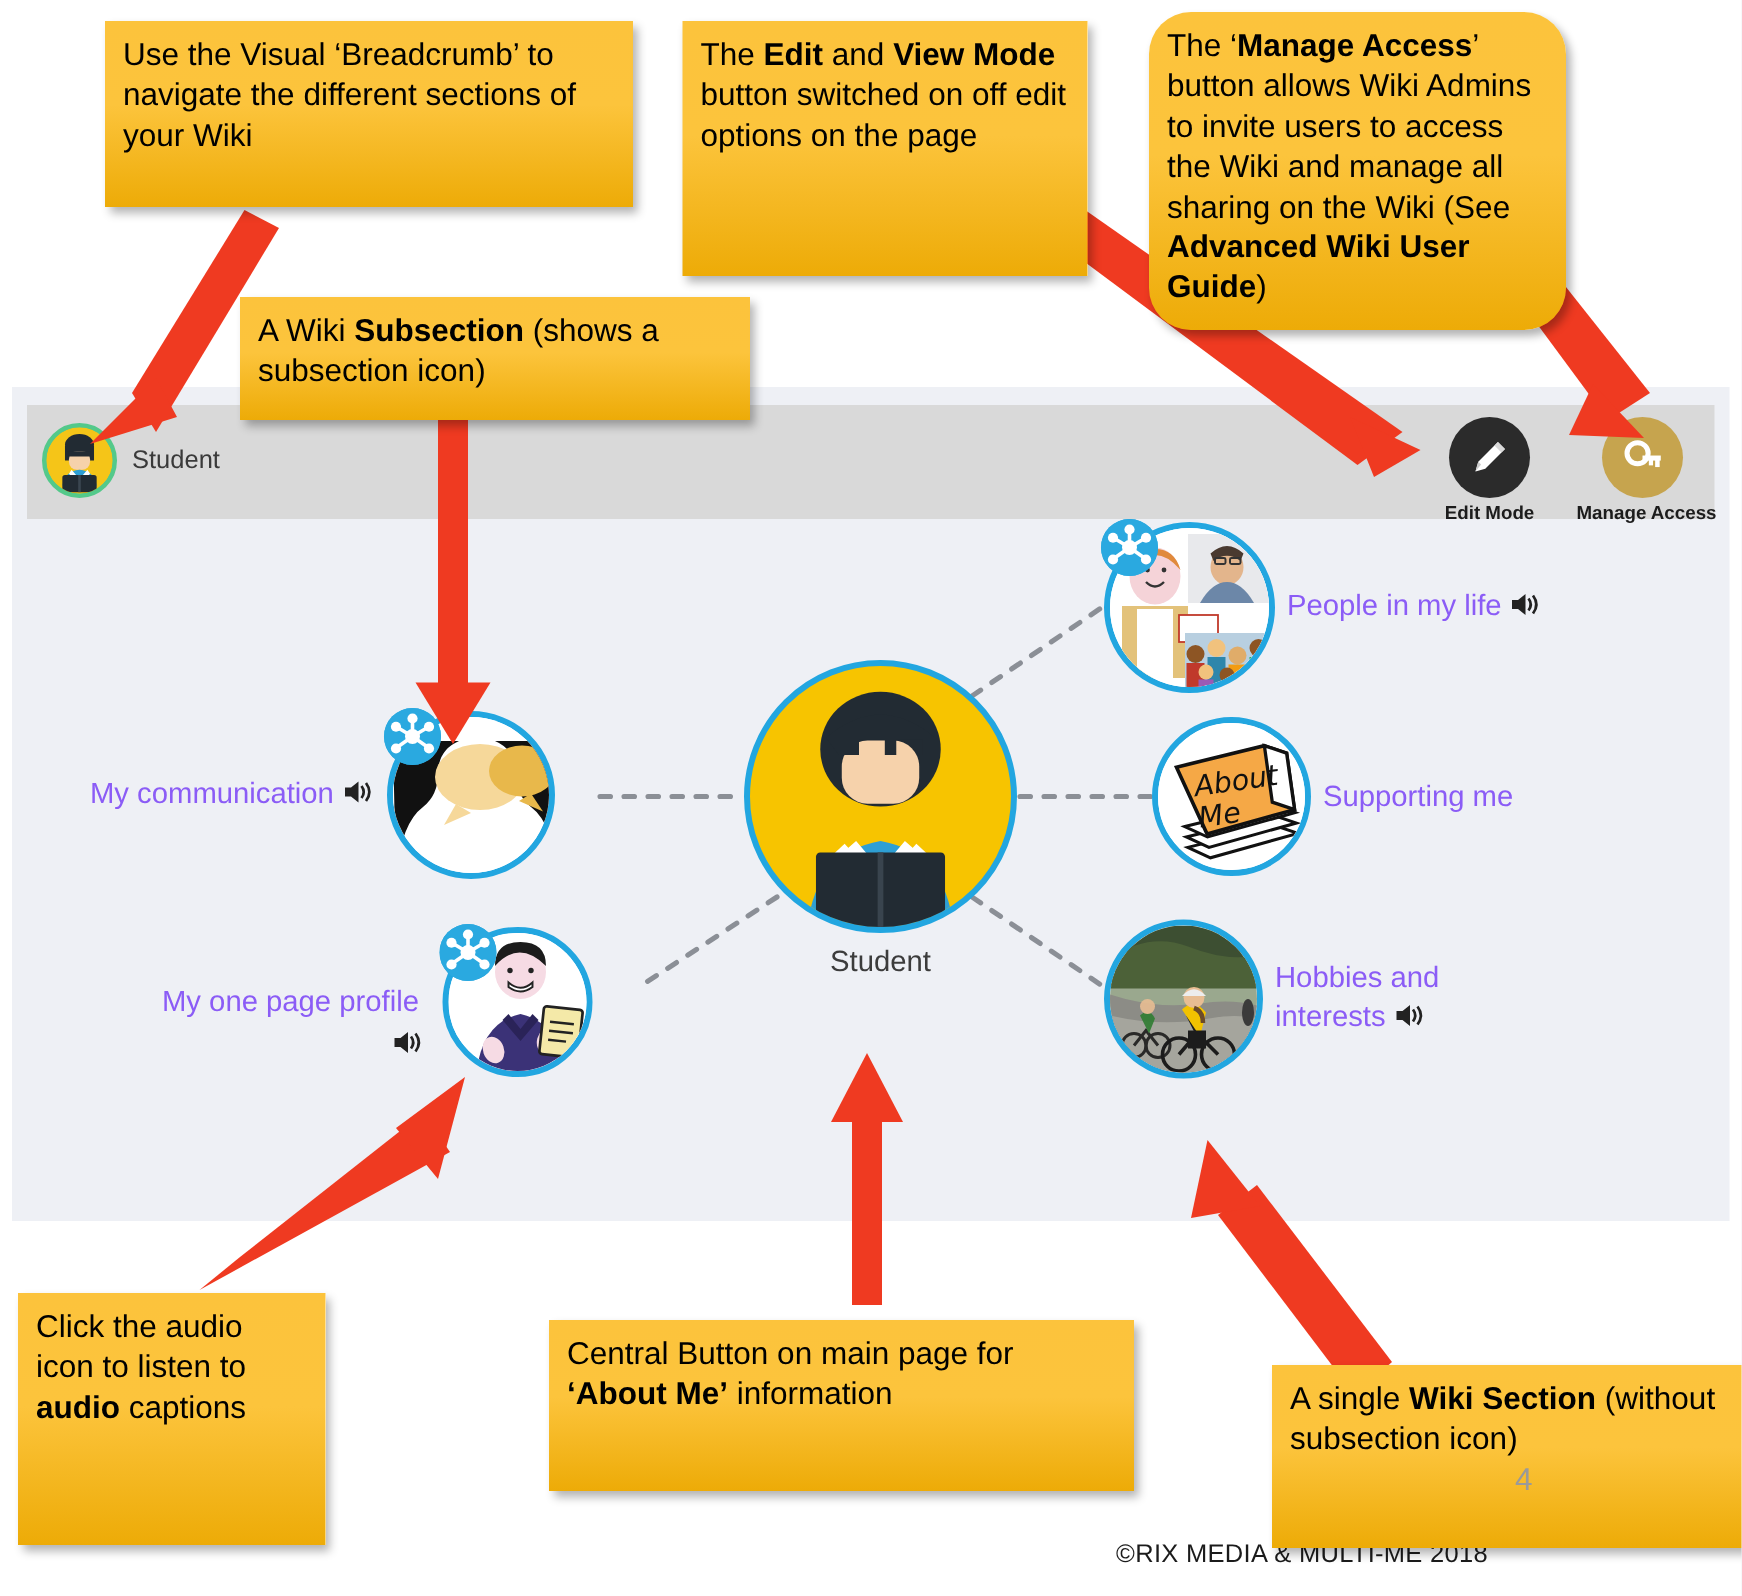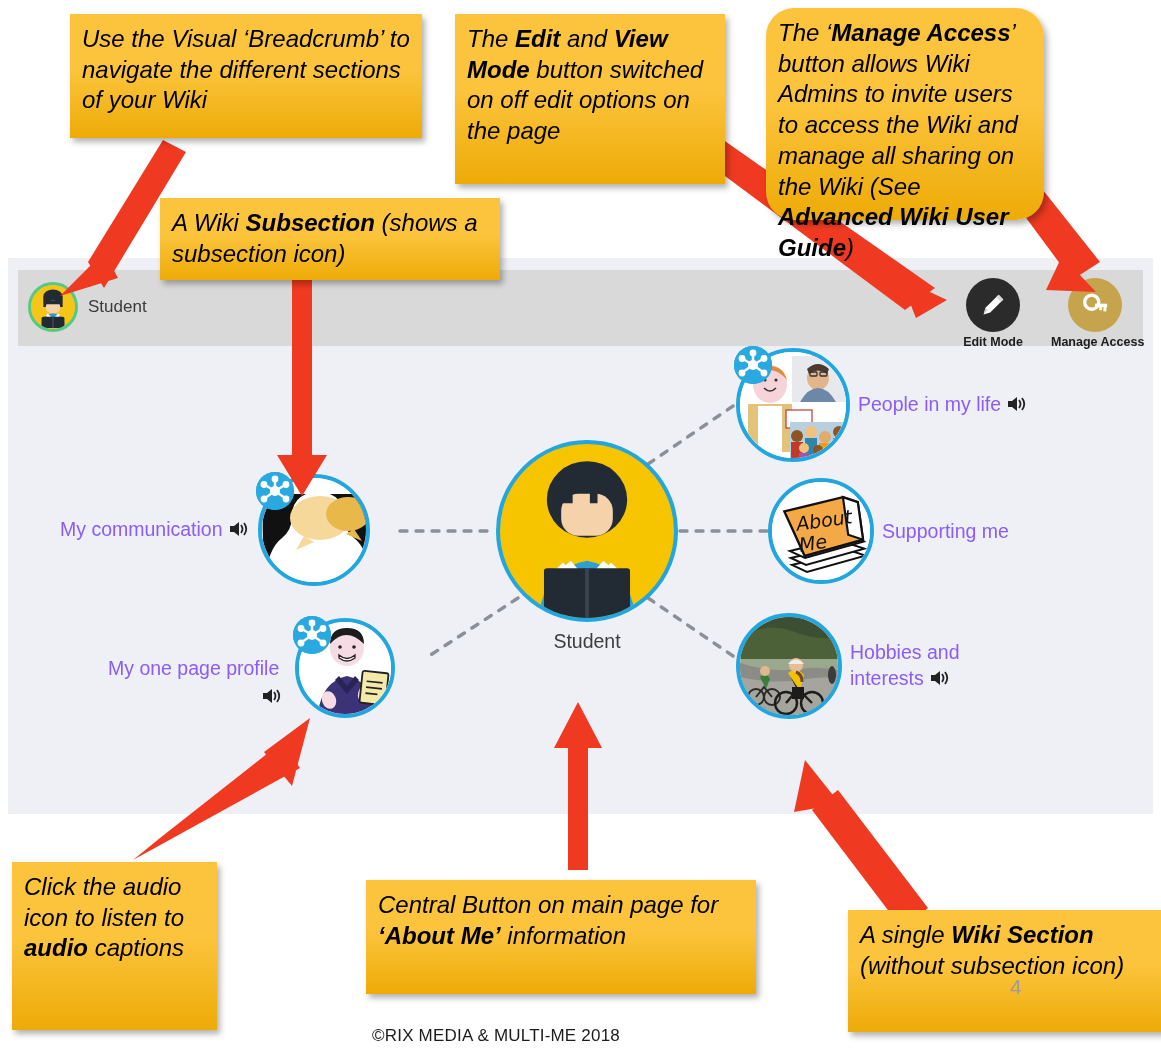--- a/index.html
+++ b/index.html
@@ -74,36 +74,35 @@
     width:182px;height:182px;border-radius:50%;
     background:#f7c400;border:4px solid #22a6e0;
     position:relative;overflow:hidden;box-sizing:border-box;margin:0 auto;
   }
   #center-label{font-size:19.5px;color:#3c3c3c;margin-top:8px;}
 
   
   .callout{
     position:absolute;
     background:linear-gradient(180deg,#fcc33c 0%,#fcc43c 45%,#edab07 100%);
-    color:#000;font-size:24px;line-height:1.28;
+    color:#000;font-size:21px;line-height:1.28;
     padding:10px 12px;box-sizing:border-box;
     box-shadow:3px 4px 6px rgba(0,0,0,.30);
     z-index:30;
-    font-style:italic;
   }
   .callout b{font-weight:bold;}
 
   
   .arrow-layer{position:absolute;left:0;top:0;width:1161px;height:1064px;pointer-events:none;z-index:25;}
 
   #slide-number{
     position:absolute;left:1010px;top:975px;font-size:21px;color:#9a9a9a;z-index:31;
   }
   #footer-copy{
-    position:absolute;left:0;top:1026px;width:992px;text-align:center;
+    position:absolute;left:0;top:1026px;width:992px;text-align:right;
     font-size:17px;color:#1b1b1b;letter-spacing:.2px;
   }
 </style>
 </head>
 <body>
 
 <div id="app-panel">
 
   <div id="app-toolbar">
 

